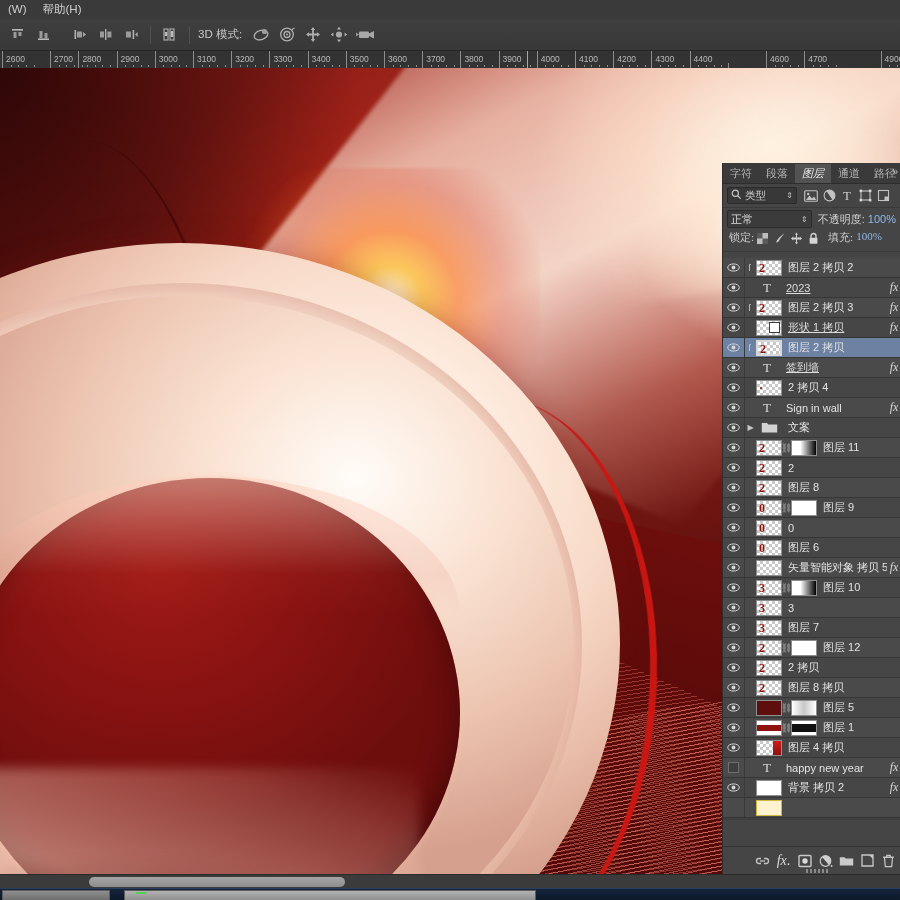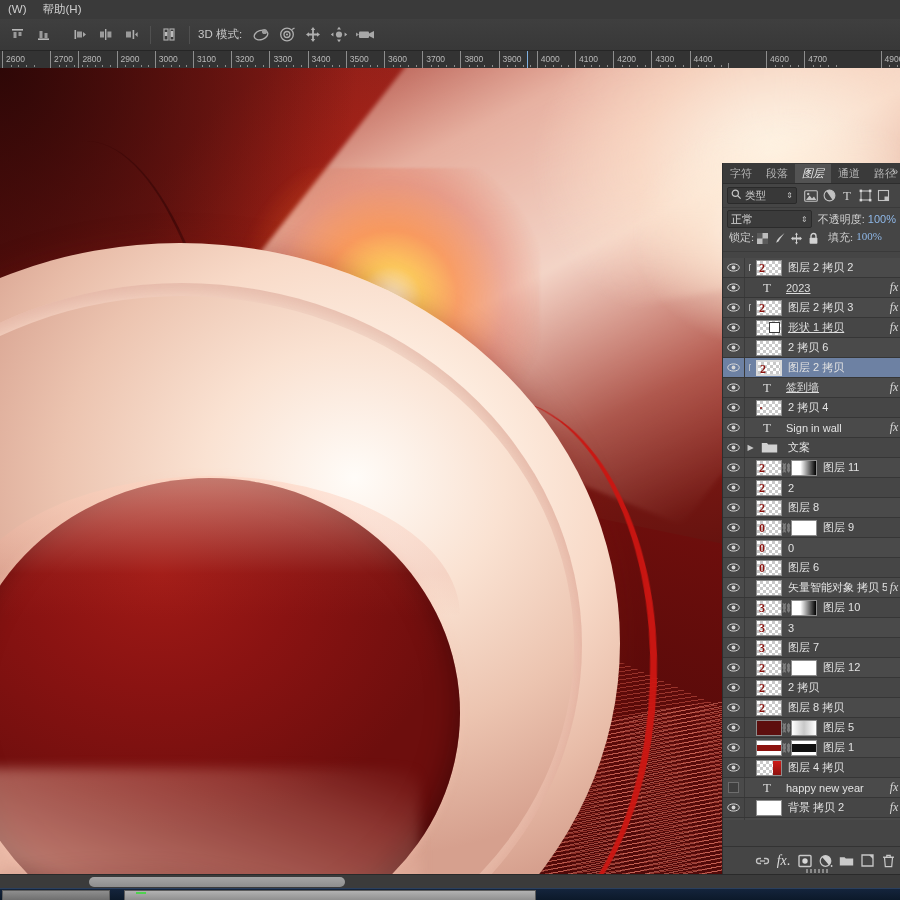--- a/index.html
+++ b/index.html
@@ -951,32 +951,20 @@
                 <circle cx="6.5" cy="4.5" r="1.9" fill="#d6d6d6"></circle>
               </svg></span>
           </div>
           <div class="linkcell"></div>
           <div class="thumb-l">
             <span style="position: absolute; right: 1px; top: 1px; width: 11px; height: 11px; border: 1.5px solid rgb(59, 59, 59); box-sizing: border-box; background: rgb(255, 255, 255);"></span>
           </div>
           <div class="lname underline">形状 1 拷贝</div>
           <div class="fxmark">fx</div>
         </div>
-        <div class="layerrow">
-          <div class="eyecell">
-            <span><svg width="13" height="9" viewBox="0 0 13 9">
-                <ellipse cx="6.5" cy="4.5" rx="5.8" ry="3.6" fill="none" stroke="#d6d6d6" stroke-width="1"></ellipse>
-                <circle cx="6.5" cy="4.5" r="1.9" fill="#d6d6d6"></circle>
-              </svg></span>
-          </div>
-          <div class="linkcell"></div>
-          <div class="thumb-l"></div>
-          <div class="lname">2 拷贝 6</div>
-          <div class="fxmark"></div>
-        </div>
         <div class="layerrow selected">
           <div class="eyecell">
             <span><svg width="13" height="9" viewBox="0 0 13 9">
                 <ellipse cx="6.5" cy="4.5" rx="5.8" ry="3.6" fill="none" stroke="#d6d6d6" stroke-width="1"></ellipse>
                 <circle cx="6.5" cy="4.5" r="1.9" fill="#d6d6d6"></circle>
               </svg></span>
           </div>
           <div class="linkcell">
             <span style="font-size:9px;color:#cfcfcf;">ſ</span>
           </div>

